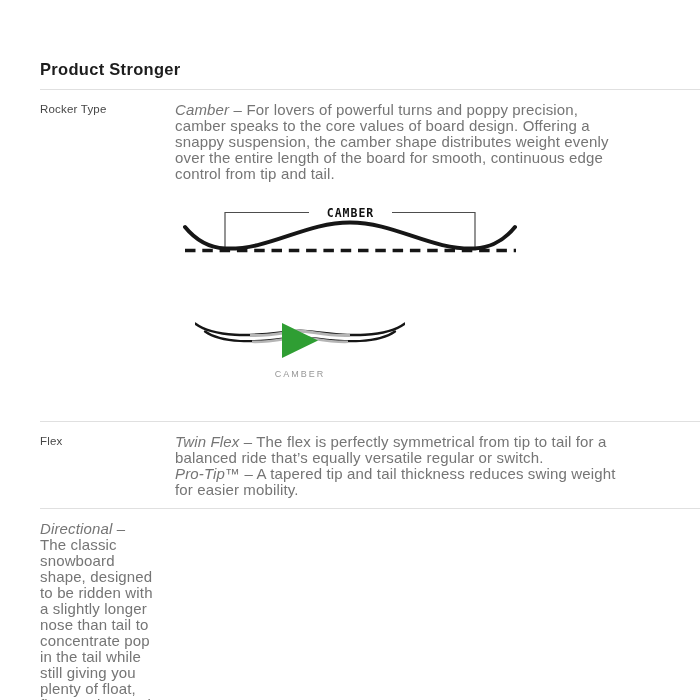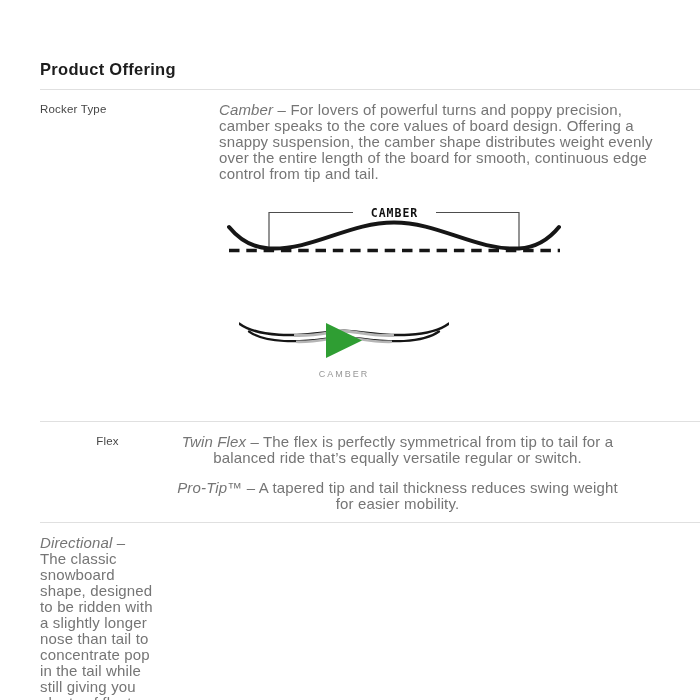--- a/index.html
+++ b/index.html
@@ -21,35 +21,35 @@
     color: #1d1d1d;
     padding-bottom: 10px;
   }
   .details { border-top: 1px solid #e0e0e0; }
   .spec-row {
     display: grid;
     grid-template-columns: 135px 1fr;
     padding: 12px 0 14px 0;
   }
   .spec-row + .spec-row { border-top: 1px solid #e0e0e0; }
-  .spec-row.rocker { padding-bottom: 42px; gap: 44px; }
+  .spec-row.rocker { padding-bottom: 42px; }
   .row-label {
     font-size: 11.5px;
     color: #464646;
     letter-spacing: 0.2px;
     padding-top: 1px;
   }
   .row-content { max-width: 465px; padding-right: 20px; }
   .desc {
     font-size: 15px;
     line-height: 16px;
     color: #757575;
     letter-spacing: 0.15px;
   }
-  .desc + .desc { margin-top: 14px; }
+  .desc + .desc { }
   .desc .term { font-style: italic; }
   .diagram-camber { margin: 20px 0 0 8px; width: 335px; height: 62px; display: block; }
   .profile-block { margin: 52px 0 0 20px; width: 210px; }
   .profile-icon { display: block; width: 210px; height: 46px; }
   .profile-caption {
     margin-top: 7px;
     text-align: center;
     font-size: 9px;
     letter-spacing: 2px;
     color: #979797;
@@ -59,21 +59,21 @@
     font-weight: 700;
     font-size: 11.5px;
     letter-spacing: 1px;
   }
 </style>
 </head>
 <body>
 
 <div class="page">
 
-  <h2 class="page-title">Product Offering</h2>
+  <h2 class="page-title">Product Stronger</h2>
 
   <div class="details">
 
     <section class="spec-row rocker">
       <div class="row-label">Rocker Type</div>
       <div class="row-content">
         <p class="desc"><span class="term">Camber</span> <span>– For lovers of powerful turns and poppy precision, camber speaks to the core values of board design. Offering a snappy suspension, the camber shape distributes weight evenly over the entire length of the board for smooth, continuous edge control from tip and tail.</span></p>
 
         <svg class="diagram-camber" viewBox="0 0 335 62" xmlns="http://www.w3.org/2000/svg" aria-hidden="true">
           <line x1="2" y1="48.5" x2="333" y2="48.5" stroke="#161616" stroke-width="3.6" stroke-dasharray="10.5 6.8"></line>
@@ -88,21 +88,21 @@
             <path d="M 57 25.8 C 78 26.5, 95 21.2, 105 21.2 C 115 21.2, 132 26.5, 153 25.8" stroke="#b5b5b5" stroke-width="2.6" fill="none"></path>
             <path d="M 0 7.5 C 8 13.5, 20 17.5, 40 18.8 C 70 20.5, 90 14.8, 105 14.8 C 120 14.8, 140 20.5, 170 18.8 C 190 17.5, 202 13.5, 210 7.5" stroke="#161616" stroke-width="2.6" fill="none" stroke-linecap="round"></path>
             <path d="M 55 19.4 C 78 20.4, 95 15, 105 15 C 115 15, 132 20.4, 155 19.4" stroke="#b5b5b5" stroke-width="3" fill="none"></path>
             <polygon points="87,7 87,42 123,24.5" fill="#2f9e33"></polygon>
           </svg>
           <div class="profile-caption">CAMBER</div>
         </div>
       </div>
     </section>
 
-    <section class="spec-row" style="padding-bottom:10px;text-align:center;">
+    <section class="spec-row" style="padding-bottom:10px;">
       <div class="row-label">Flex</div>
       <div class="row-content">
         <p class="desc"><span class="term">Twin Flex</span> <span>– The flex is perfectly symmetrical from tip to tail for a balanced ride that’s equally versatile regular or switch.</span></p>
         <p class="desc"><span class="term">Pro-Tip™</span> <span>– A tapered tip and tail thickness reduces swing weight for easier mobility.</span></p>
       </div>
     </section>
 
     <section class="spec-row" style="padding-bottom:8px;">
       <div class="row-content">
         <p class="desc"><span class="term">Directional</span> <span>– The classic snowboard shape, designed to be ridden with a slightly longer nose than tail to concentrate pop in the tail while still giving you plenty of float, flow, and control to rip any terrain or condition.</span></p>

